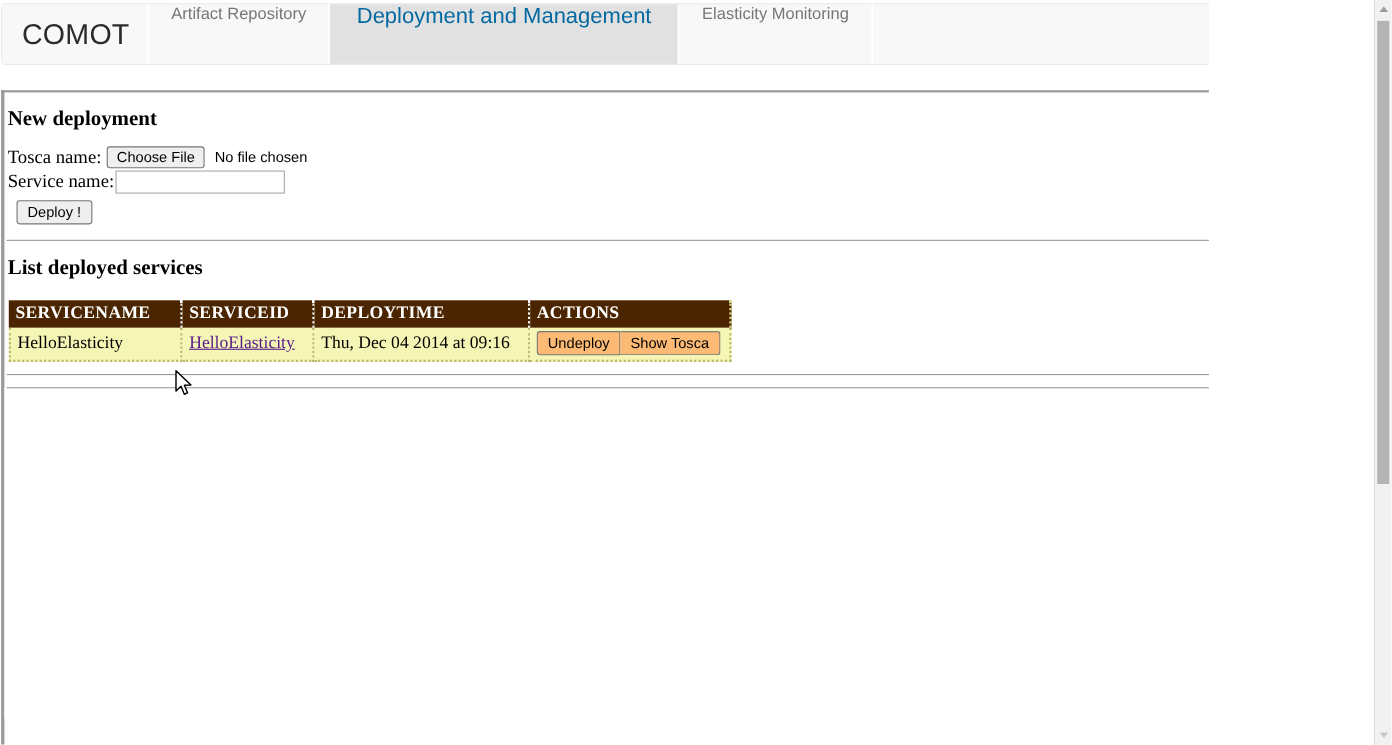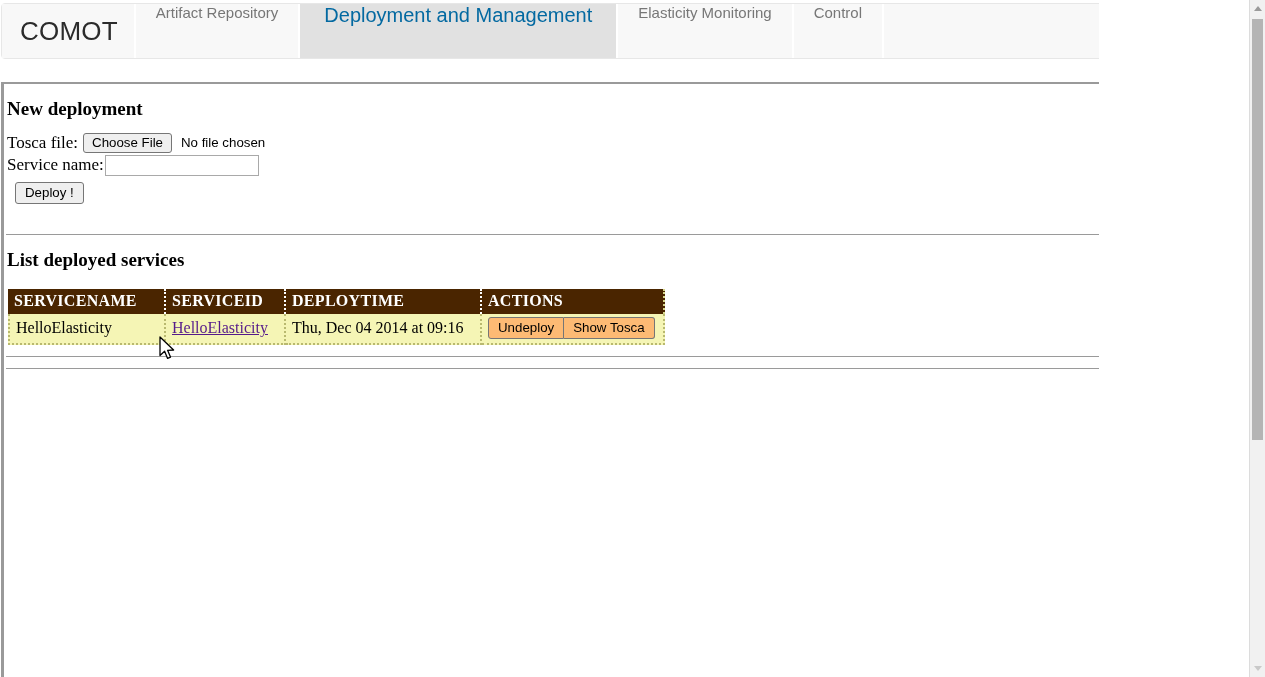--- a/index.html
+++ b/index.html
@@ -167,21 +167,21 @@
     box-sizing: content-box;
   }
   .deploy-btn {
     font-family: "Liberation Sans", "DejaVu Sans", sans-serif;
     font-size: 13.3px;
     color: #000000;
     background: #efefef;
     border: 1px solid #767676;
     border-radius: 3px;
     padding: 2px 9px;
-    margin: 6px 0 16px 8px;
+    margin: 6px 0 0 8px;
     cursor: pointer;
     line-height: 16px;
   }
 
   
   .table-wrap {
     padding: 18px 0 0 2px;
   }
   table.services {
     border-collapse: separate;
@@ -328,35 +328,32 @@
     <div class="nav-tabs">
       <div class="nav-tab">
         <span>Artifact Repository</span>
       </div>
       <div class="nav-tab active">
         <span>Deployment and Management</span>
       </div>
       <div class="nav-tab">
         <span>Elasticity Monitoring</span>
       </div>
-      <div class="nav-tab">
-        <span>Control</span>
-      </div>
       <div class="nav-filler"></div>
     </div>
   </div>
 
   <div class="container">
 
     <div class="section">
       <h3>New deployment</h3>
 
       <div class="form-area">
         <div class="form-row">
-          <span class="form-label">Tosca file:</span>
+          <span class="form-label">Tosca name:</span>
           <button class="file-btn">Choose File</button>
           <span class="file-name">No file chosen</span>
         </div>
         <div class="form-row">
           <span class="form-label">Service name:</span>
           <input class="text-input" type="text" placeholder="" style="">
         </div>
         <div>
           <button class="deploy-btn">Deploy !</button>
         </div>

